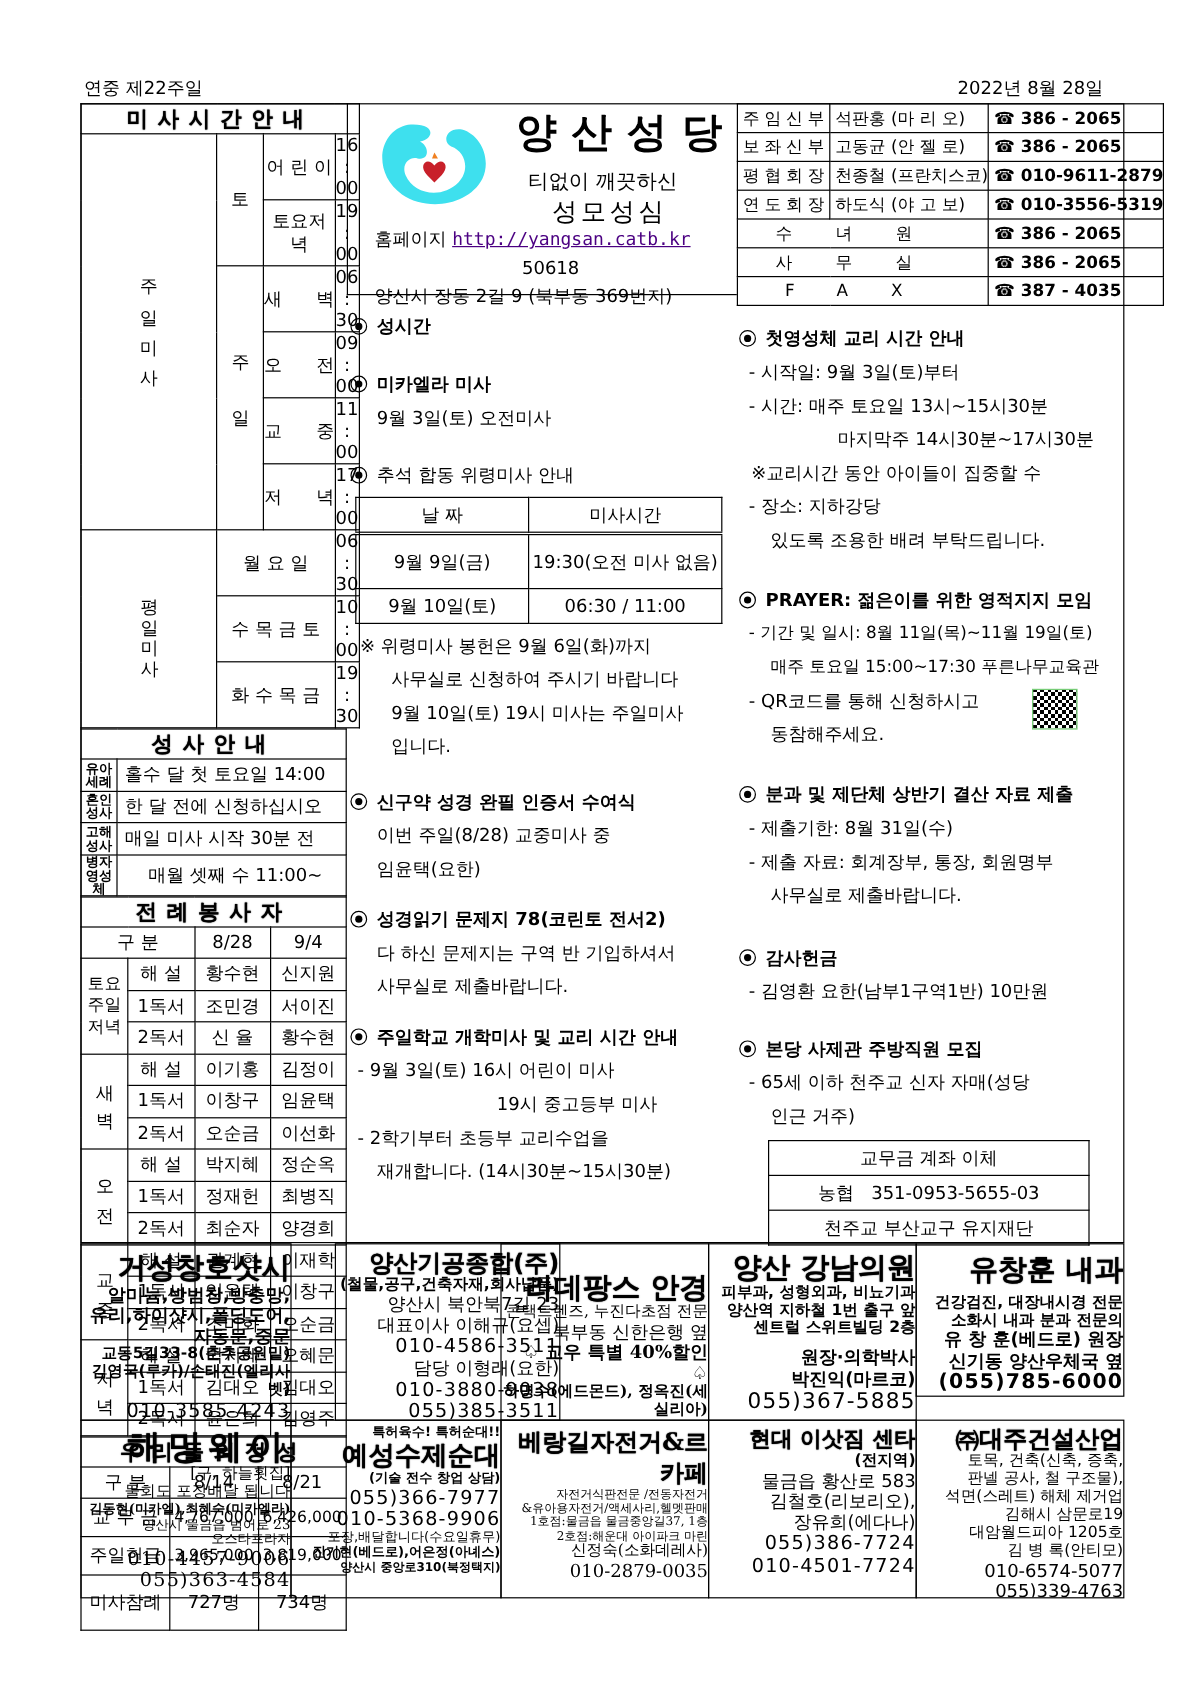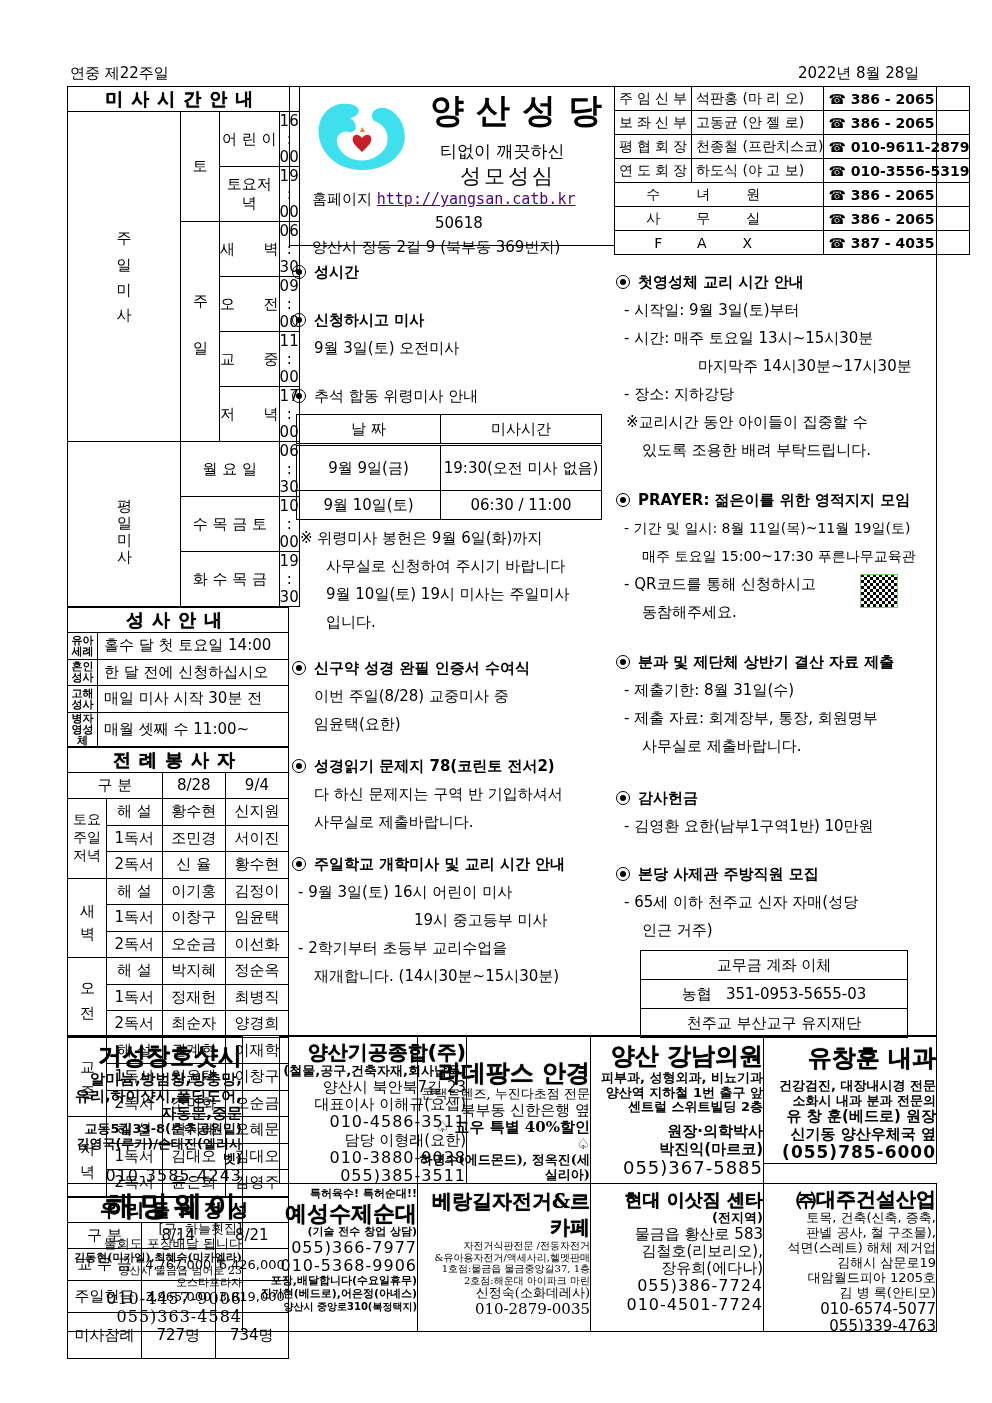--- a/index.html
+++ b/index.html
@@ -124,21 +124,21 @@
     <tr>
           <td class="tiny">혼인성사</td>
           <td style="text-align:left;padding-left:6px">한 달 전에 신청하십시오</td>
         </tr>
     <tr>
           <td class="tiny">고해성사</td>
           <td style="text-align:left;padding-left:6px">매일 미사 시작 30분 전</td>
         </tr>
     <tr>
           <td class="tiny">병자영성체</td>
-          <td style="text-align:left;padding-left:6px">매월 셋째 수 11:00~</td>
+          <td style="text-align:center;padding-left:6px">매월 셋째 수 11:00~</td>
         </tr>
   </tbody>
     </table>
 
   <table>
     <tbody>
         <tr>
           <td colspan="4" class="sec-title" style="height:24px">전례봉사자</td>
         </tr>
     <tr>
@@ -317,21 +317,21 @@
         </tr>
   </tbody>
     </table>
 </div>
 
 <div class="abs notice" style="left:292px; top:258px; width:320px;">
   <div>
     <div class="head"><span class="bullet"></span><span>성시간</span></div>
   </div>
   <div style="margin-top:20px">
-    <div class="head"><span class="bullet"></span><span>신청하시고 미사</span></div>
+    <div class="head"><span class="bullet"></span><span>미카엘라 미사</span></div>
     <div class="indent">9월 3일(토) 오전미사</div>
   </div>
   <div style="margin-top:20px">
     <div><span class="bullet"></span><span>추석 합동 위령미사 안내</span></div>
     <table id="memorial-table" style="margin:4px 0 4px 4px;">
       <tbody>
           <tr style="border-bottom:3px double #000">
             <td style="width:144px">날   짜</td>
             <td>미사시간</td>
           </tr>
@@ -368,22 +368,22 @@
     <div class="indent">재개합니다. (14시30분~15시30분)</div>
   </div>
 </div>
 
 <div class="abs notice" style="left:616px; top:268px; width:318px;">
   <div>
     <div class="head"><span class="bullet"></span><span>첫영성체 교리 시간 안내</span></div>
     <div style="padding-left:8px">- 시작일: 9월 3일(토)부터</div>
     <div style="padding-left:8px">- 시간: 매주 토요일 13시~15시30분</div>
     <div style="padding-left:82px">마지막주 14시30분~17시30분</div>
+    <div style="padding-left:10px">※교리시간 동안 아이들이 집중할 수</div>
     <div style="padding-left:8px">- 장소: 지하강당</div>
-    <div style="padding-left:10px">※교리시간 동안 아이들이 집중할 수</div>
     <div style="padding-left:26px">있도록 조용한 배려 부탁드립니다.</div>
   </div>
   <div style="margin-top:22px">
     <div class="head"><span class="bullet"></span><span>PRAYER: 젊은이를 위한 영적지지 모임</span></div>
     <div style="padding-left:8px;font-size:14px">- 기간 및 일시: 8월 11일(목)~11월 19일(토)</div>
     <div style="padding-left:26px;font-size:14px">매주 토요일 15:00~17:30 푸른나무교육관</div>
     <div style="position:relative">
       <div style="padding-left:8px">- QR코드를 통해 신청하시고</div>
       <div style="padding-left:26px">동참해주세요.</div>
       <div class="qr abs" style="left:244px; top:4px;"></div>
@@ -477,21 +477,21 @@
     <div class="s" style="font-size:11px">오스타프라자</div>
     <div class="p">010-4457-9006</div>
     <div class="p">055)363-4584</div>
   </div>
   <div class="ad" style="left:175px; top:147px; width:176px; height:149px;">
     <div class="s" style="font-weight:bold;font-size:11px;margin-top:4px">특허육수! 특허순대!!</div>
     <div class="t" style="font-size:22px">예성수제순대</div>
     <div class="s" style="font-weight:bold;font-size:11px">(기술 전수 창업 상담)</div>
     <div class="p">055)366-7977</div>
     <div class="p">010-5368-9906</div>
-    <div class="s" style="font-weight:bold;font-size:11px">포장,배달합니다(수요일휴무)</div>
+    <div class="s" style="font-weight:normal;font-size:11px">포장,배달합니다(수요일휴무)</div>
     <div class="s" style="font-weight:bold;font-size:11px">진기현(베드로),어은정(아녜스)</div>
     <div class="s" style="font-weight:bold;font-size:10px">양산시 중앙로310(북정택지)</div>
   </div>
   <div class="ad" style="left:350px; top:147px; width:174px; height:149px; font-family:'DejaVu Serif',serif;">
     <div class="t" style="font-size:20px;margin-top:4px;line-height:1.3">베랑길자전거&amp;르카페</div>
     <div class="s" style="font-size:10px">자전거식판전문 /전동자전거</div>
     <div class="s" style="font-size:10px">&amp;유아용자전거/액세사리,헬멧판매</div>
     <div class="s" style="font-size:10px">1호점:물금읍 물금중앙길37, 1층</div>
     <div class="s" style="font-size:10px">2호점:해운대 아이파크 마린</div>
     <div class="s">신정숙(소화데레사)</div>

